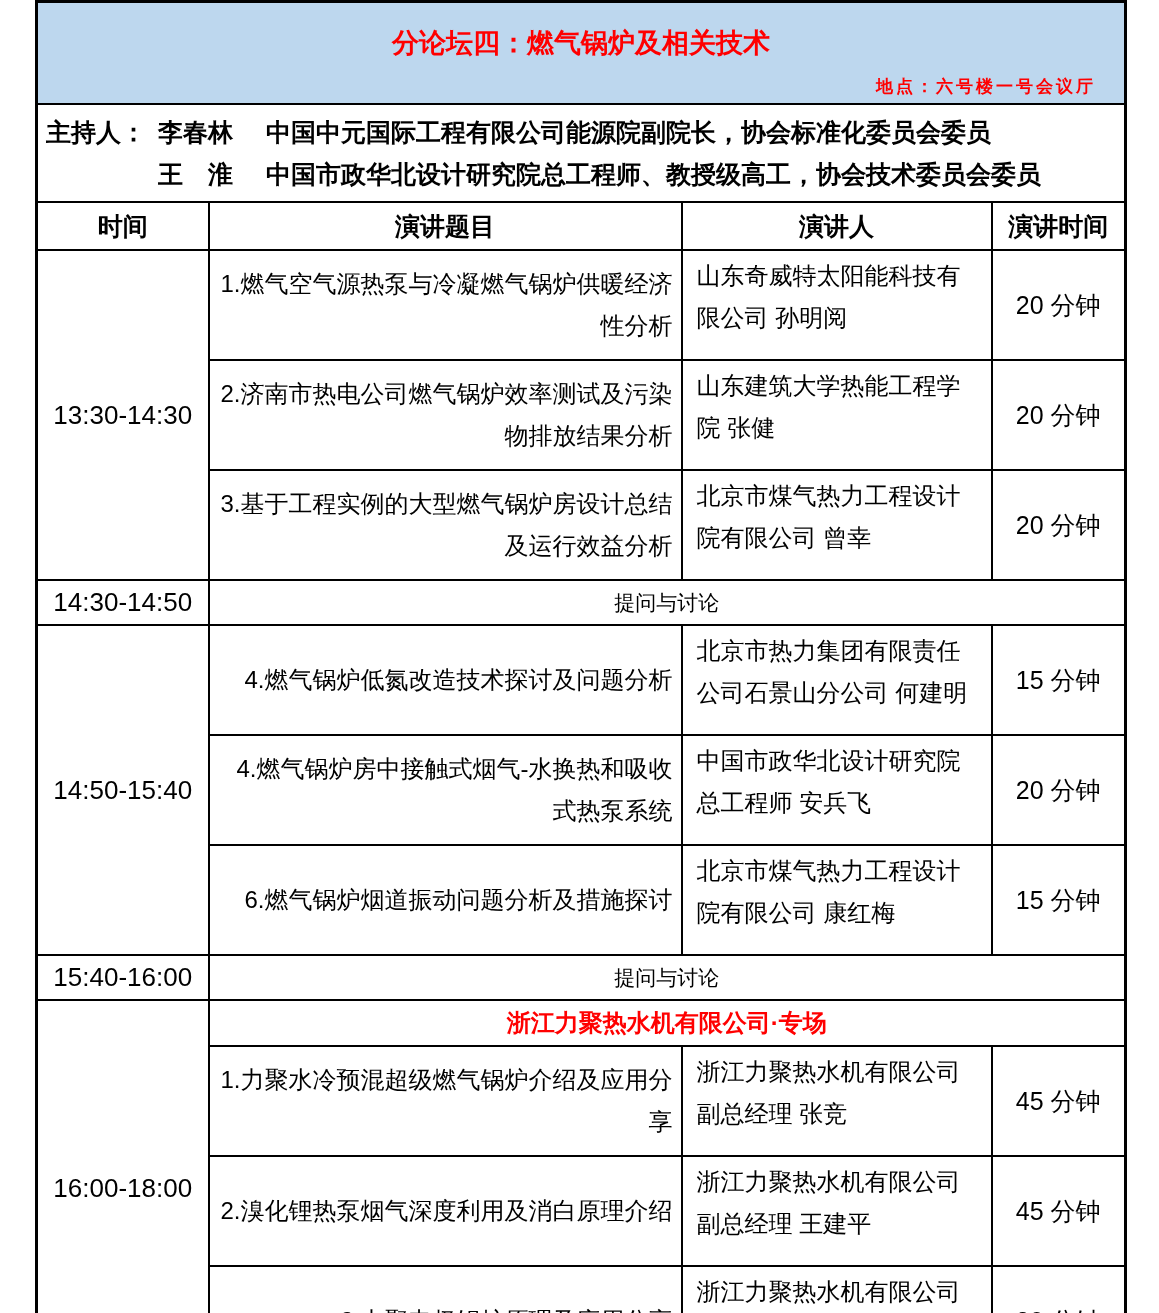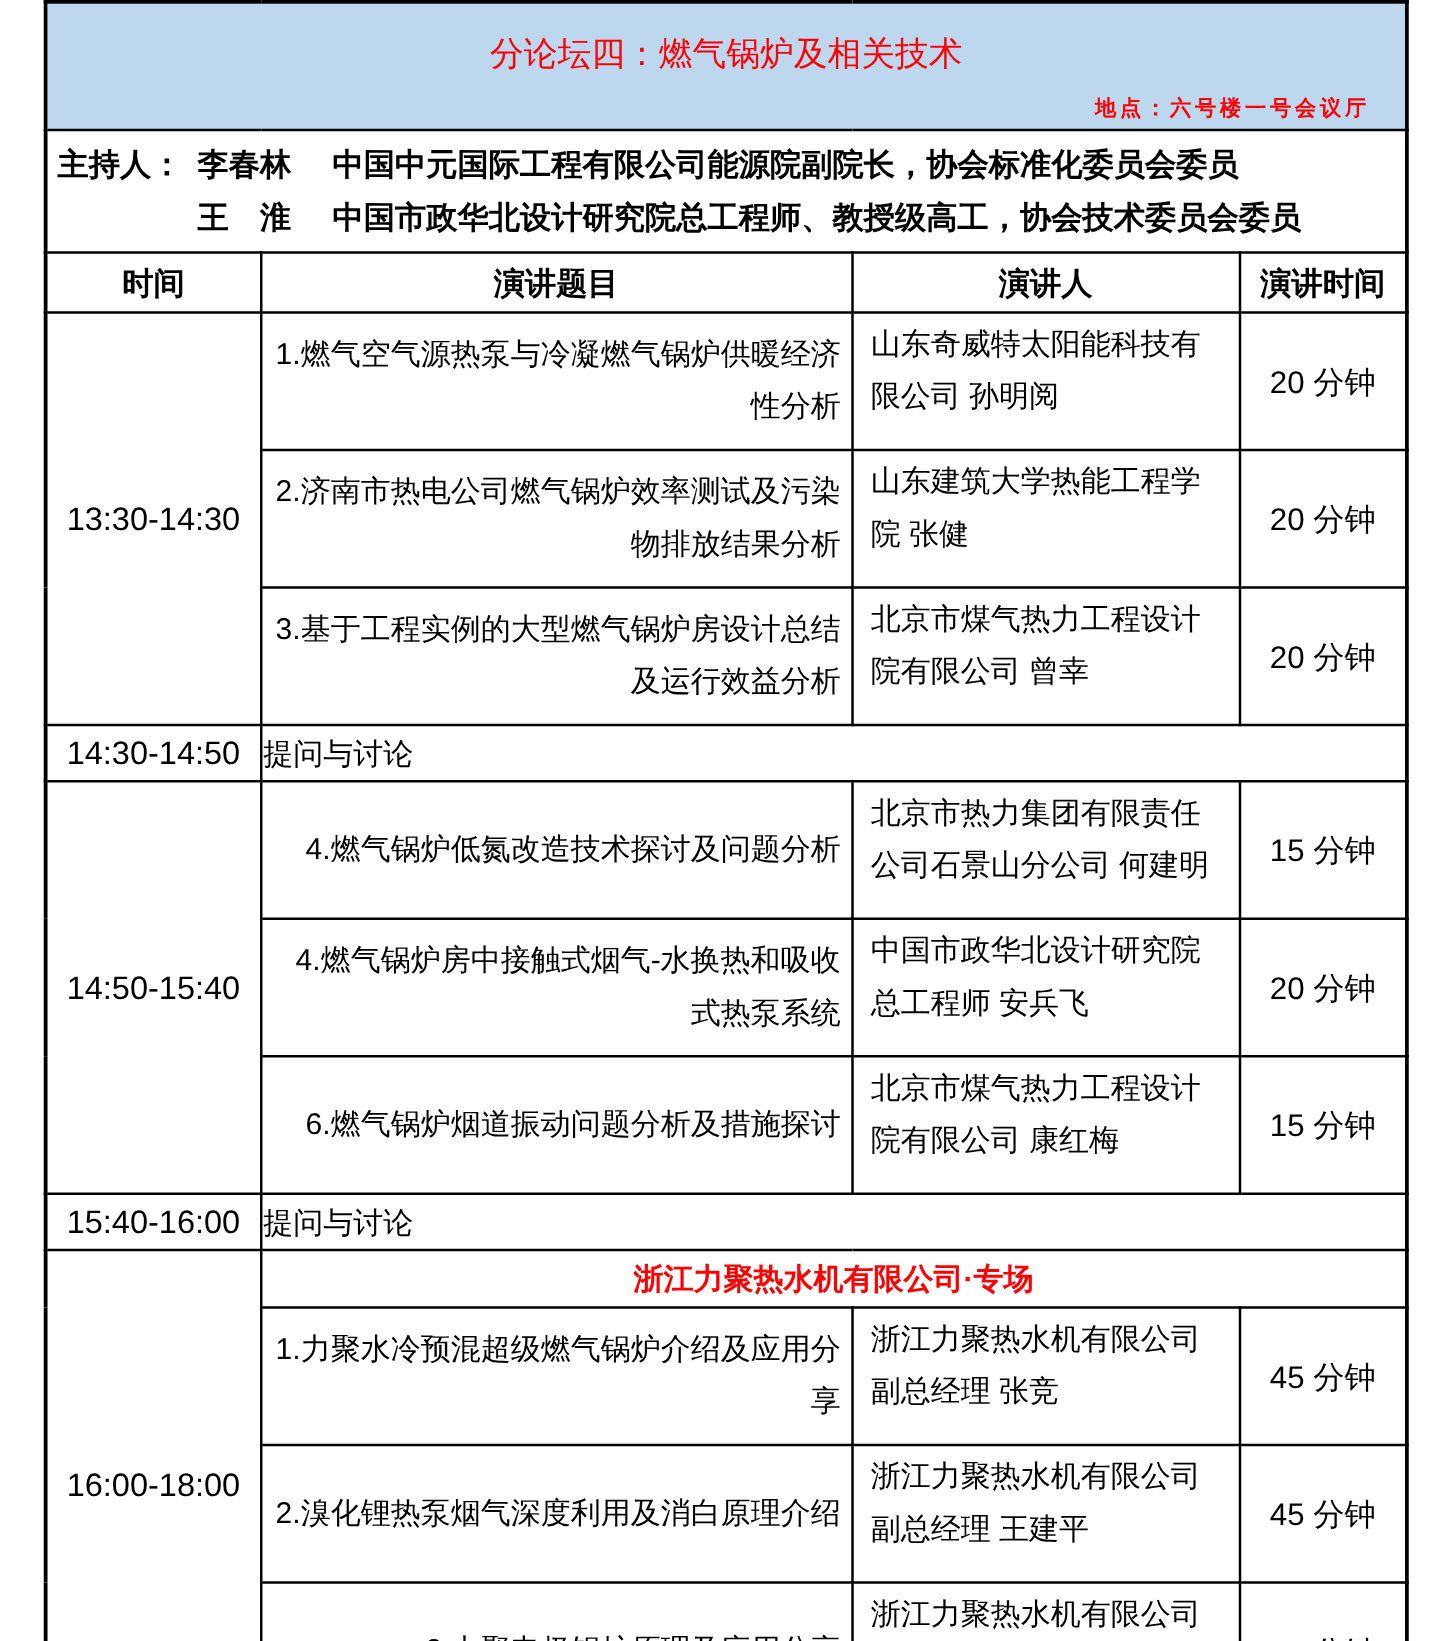--- a/index.html
+++ b/index.html
@@ -36,21 +36,21 @@
   }
   
   td.banner {
     background: var(--banner-bg, #BDD7EE);
     height: 100px;
     padding: 0;
   }
   .banner-title {
     text-align: center;
     color: var(--accent, #FF0000);
-    font-weight: normal;
+    font-weight: bold;
     font-size: 27px;
     padding-top: 16px;
   }
   .banner-loc {
     text-align: right;
     color: var(--accent, #FF0000);
     font-weight: bold;
     font-size: 17px;
     letter-spacing: 3px;
     padding: 14px 28px 0 0;
@@ -96,21 +96,22 @@
     text-align: left;
   }
   td.c-dur {
     text-align: center;
     font-size: 25px;
   }
   tr.talk-row    { height: 88px; }
   tr.talk-row-lg { height: 90px; }
   tr.qa-row      { height: 45px; }
   td.qa-cell {
-    font-size: 24px;
+    text-align: center;
+    font-size: 21px;
     font-family: Liberation Mono, monospace;
   }
   tr.special-row { height: 46px; }
   td.special-cell {
     text-align: center;
     color: var(--accent, #FF0000);
     font-weight: bold;
     font-size: 24px;
   }
 </style>

